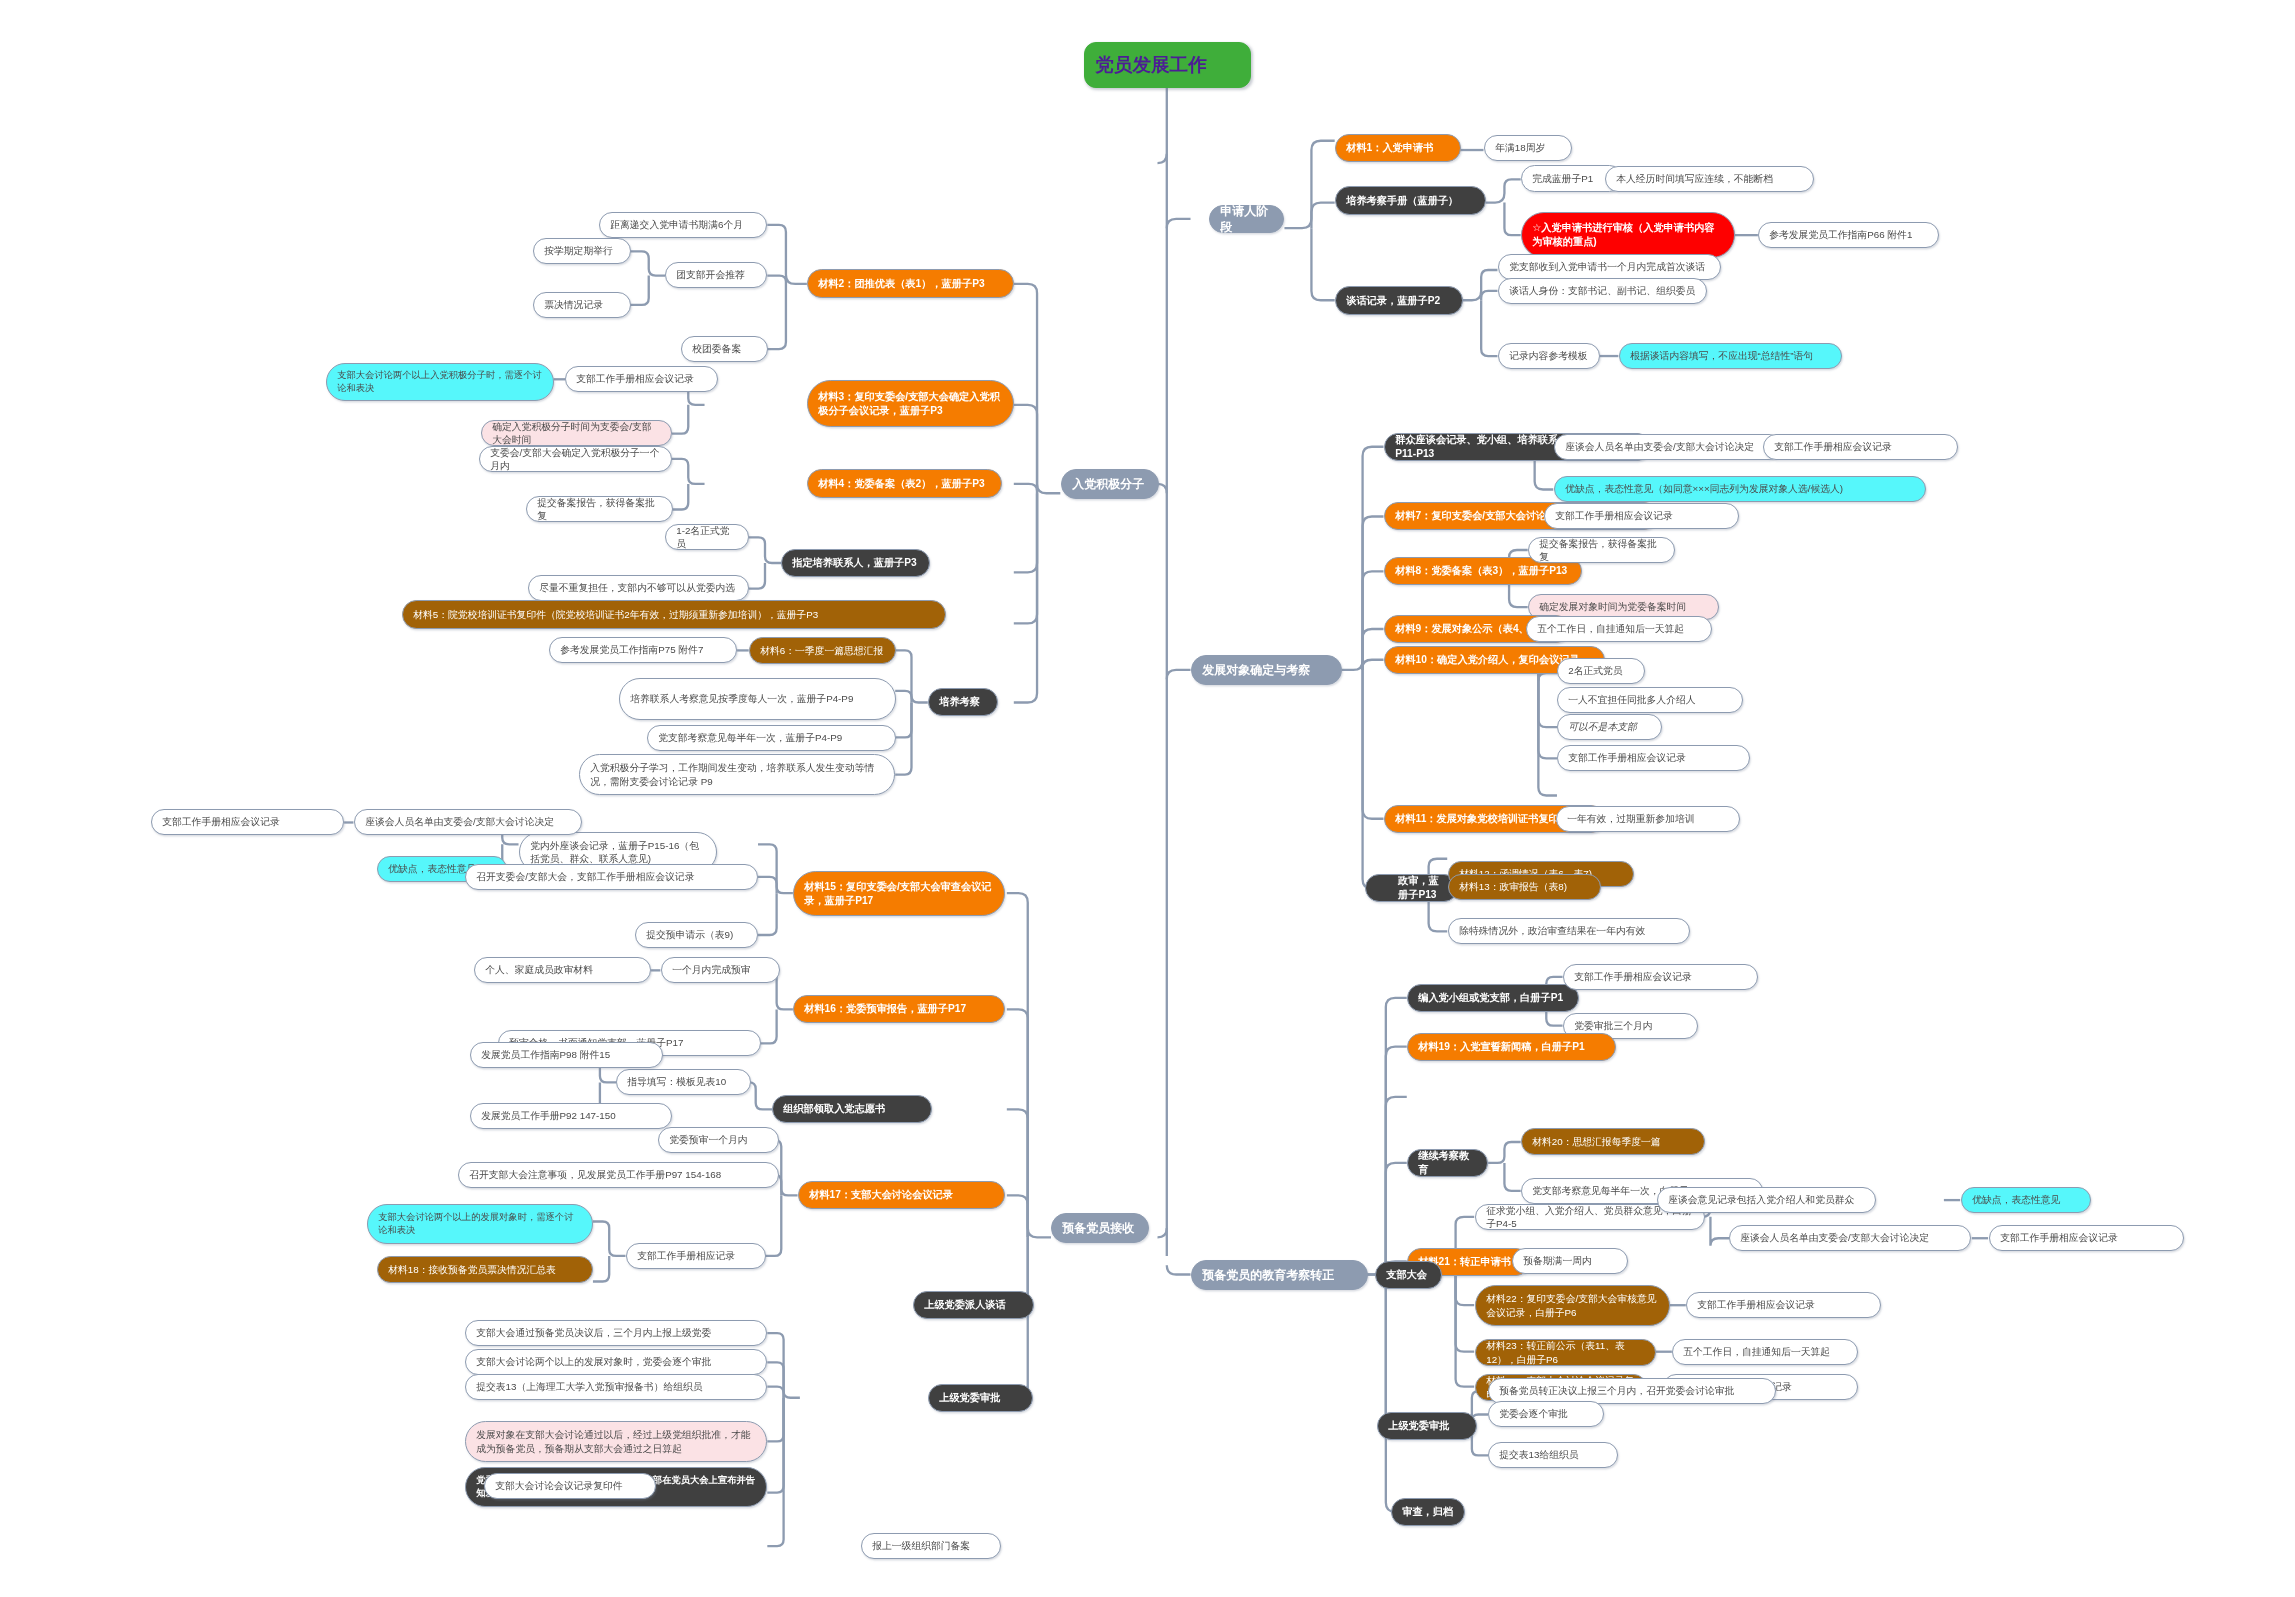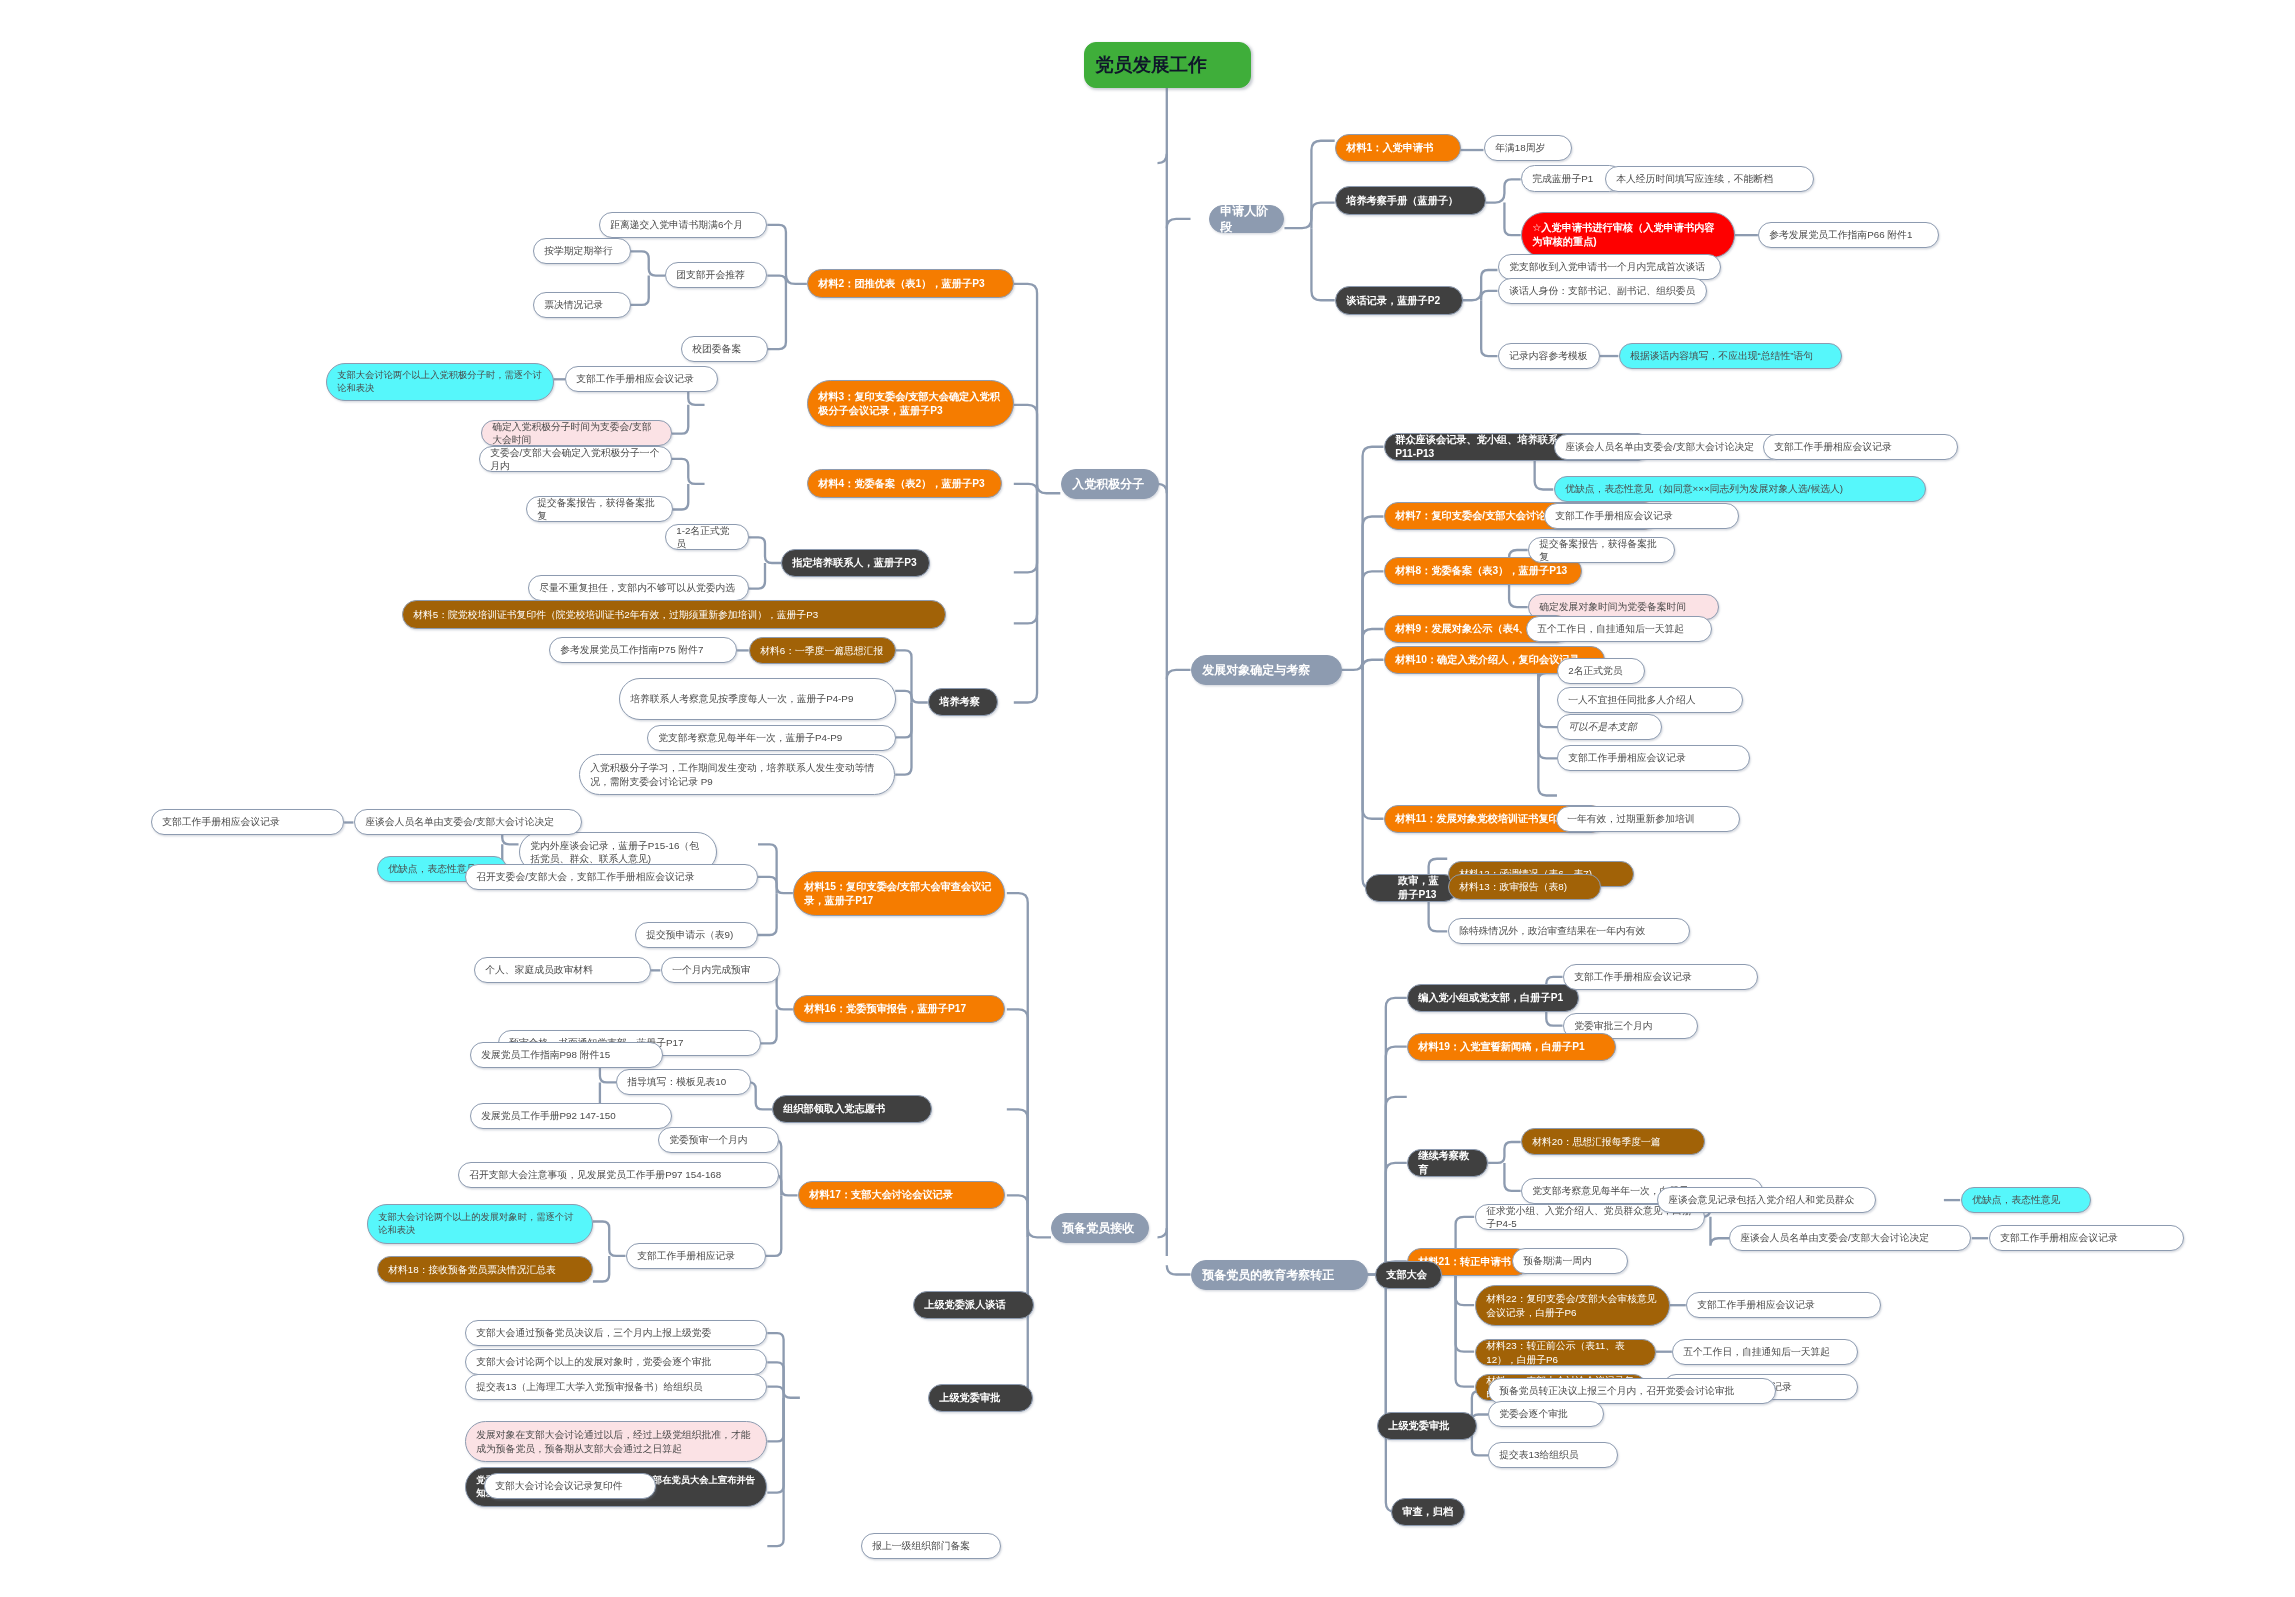--- a/index.html
+++ b/index.html
@@ -12,21 +12,21 @@
   svg.links { position:absolute; left:0; top:0; width:2295px; height:1598px; pointer-events:none; }
   .node {
     position:absolute; display:flex; align-items:center; justify-content:flex-start;
     border:1.4px solid #8d9bb0; border-radius:465px;
     padding:4.7px 10.2px; line-height:1.35;
     box-shadow:0.9px 1.4px 1.9px rgba(120,130,150,.28);
     white-space:pre-wrap;
   }
   .node span { display:block; width:100%; }
   
-  .n-root  { background:#3fae3a; color:#0f172a; font-weight:bold; font-size:18.6px; border-color:#3fae3a; border-radius:12px; box-shadow:1.4px 1.9px 2.8px rgba(100,110,130,.35); }
+  .n-root  { background:#3fae3a; color:#4c1d95; font-weight:bold; font-size:18.6px; border-color:#3fae3a; border-radius:12px; box-shadow:1.4px 1.9px 2.8px rgba(100,110,130,.35); }
   .n-trunk { background:#8d9bb0; color:#fff; font-weight:bold; font-size:12px; border-color:#8d9bb0; justify-content:center; }
   .n-orange{ background:#f57c00; color:#fff; font-weight:bold; font-size:10.2px; border-color:#8d9bb0; }
   .n-orange2{ background:#a16207; color:#fff; font-weight:normal; font-size:10.2px; border-color:#8d9bb0; }
   .n-yellow{ background:#404040; color:#fff; font-weight:bold; font-size:10.2px; border-color:#8d9bb0; }
   .n-red   { background:#fe0000; color:#fff; font-weight:bold; font-size:10.2px; border-color:#8d9bb0; }
   .n-cyan  { background:#56f7fb; color:#4a4a4a; font-size:9.8px; border-color:#8d9bb0; }
   .n-pink  { background:#fbe2e5; color:#4a4a4a; font-size:9.8px; border-color:#8d9bb0; }
   .n-plain { background:#fff; color:#4a4a4a; font-size:9.8px; border-color:#8d9bb0; }
   .n-center{ justify-content:center; }
 </style>

